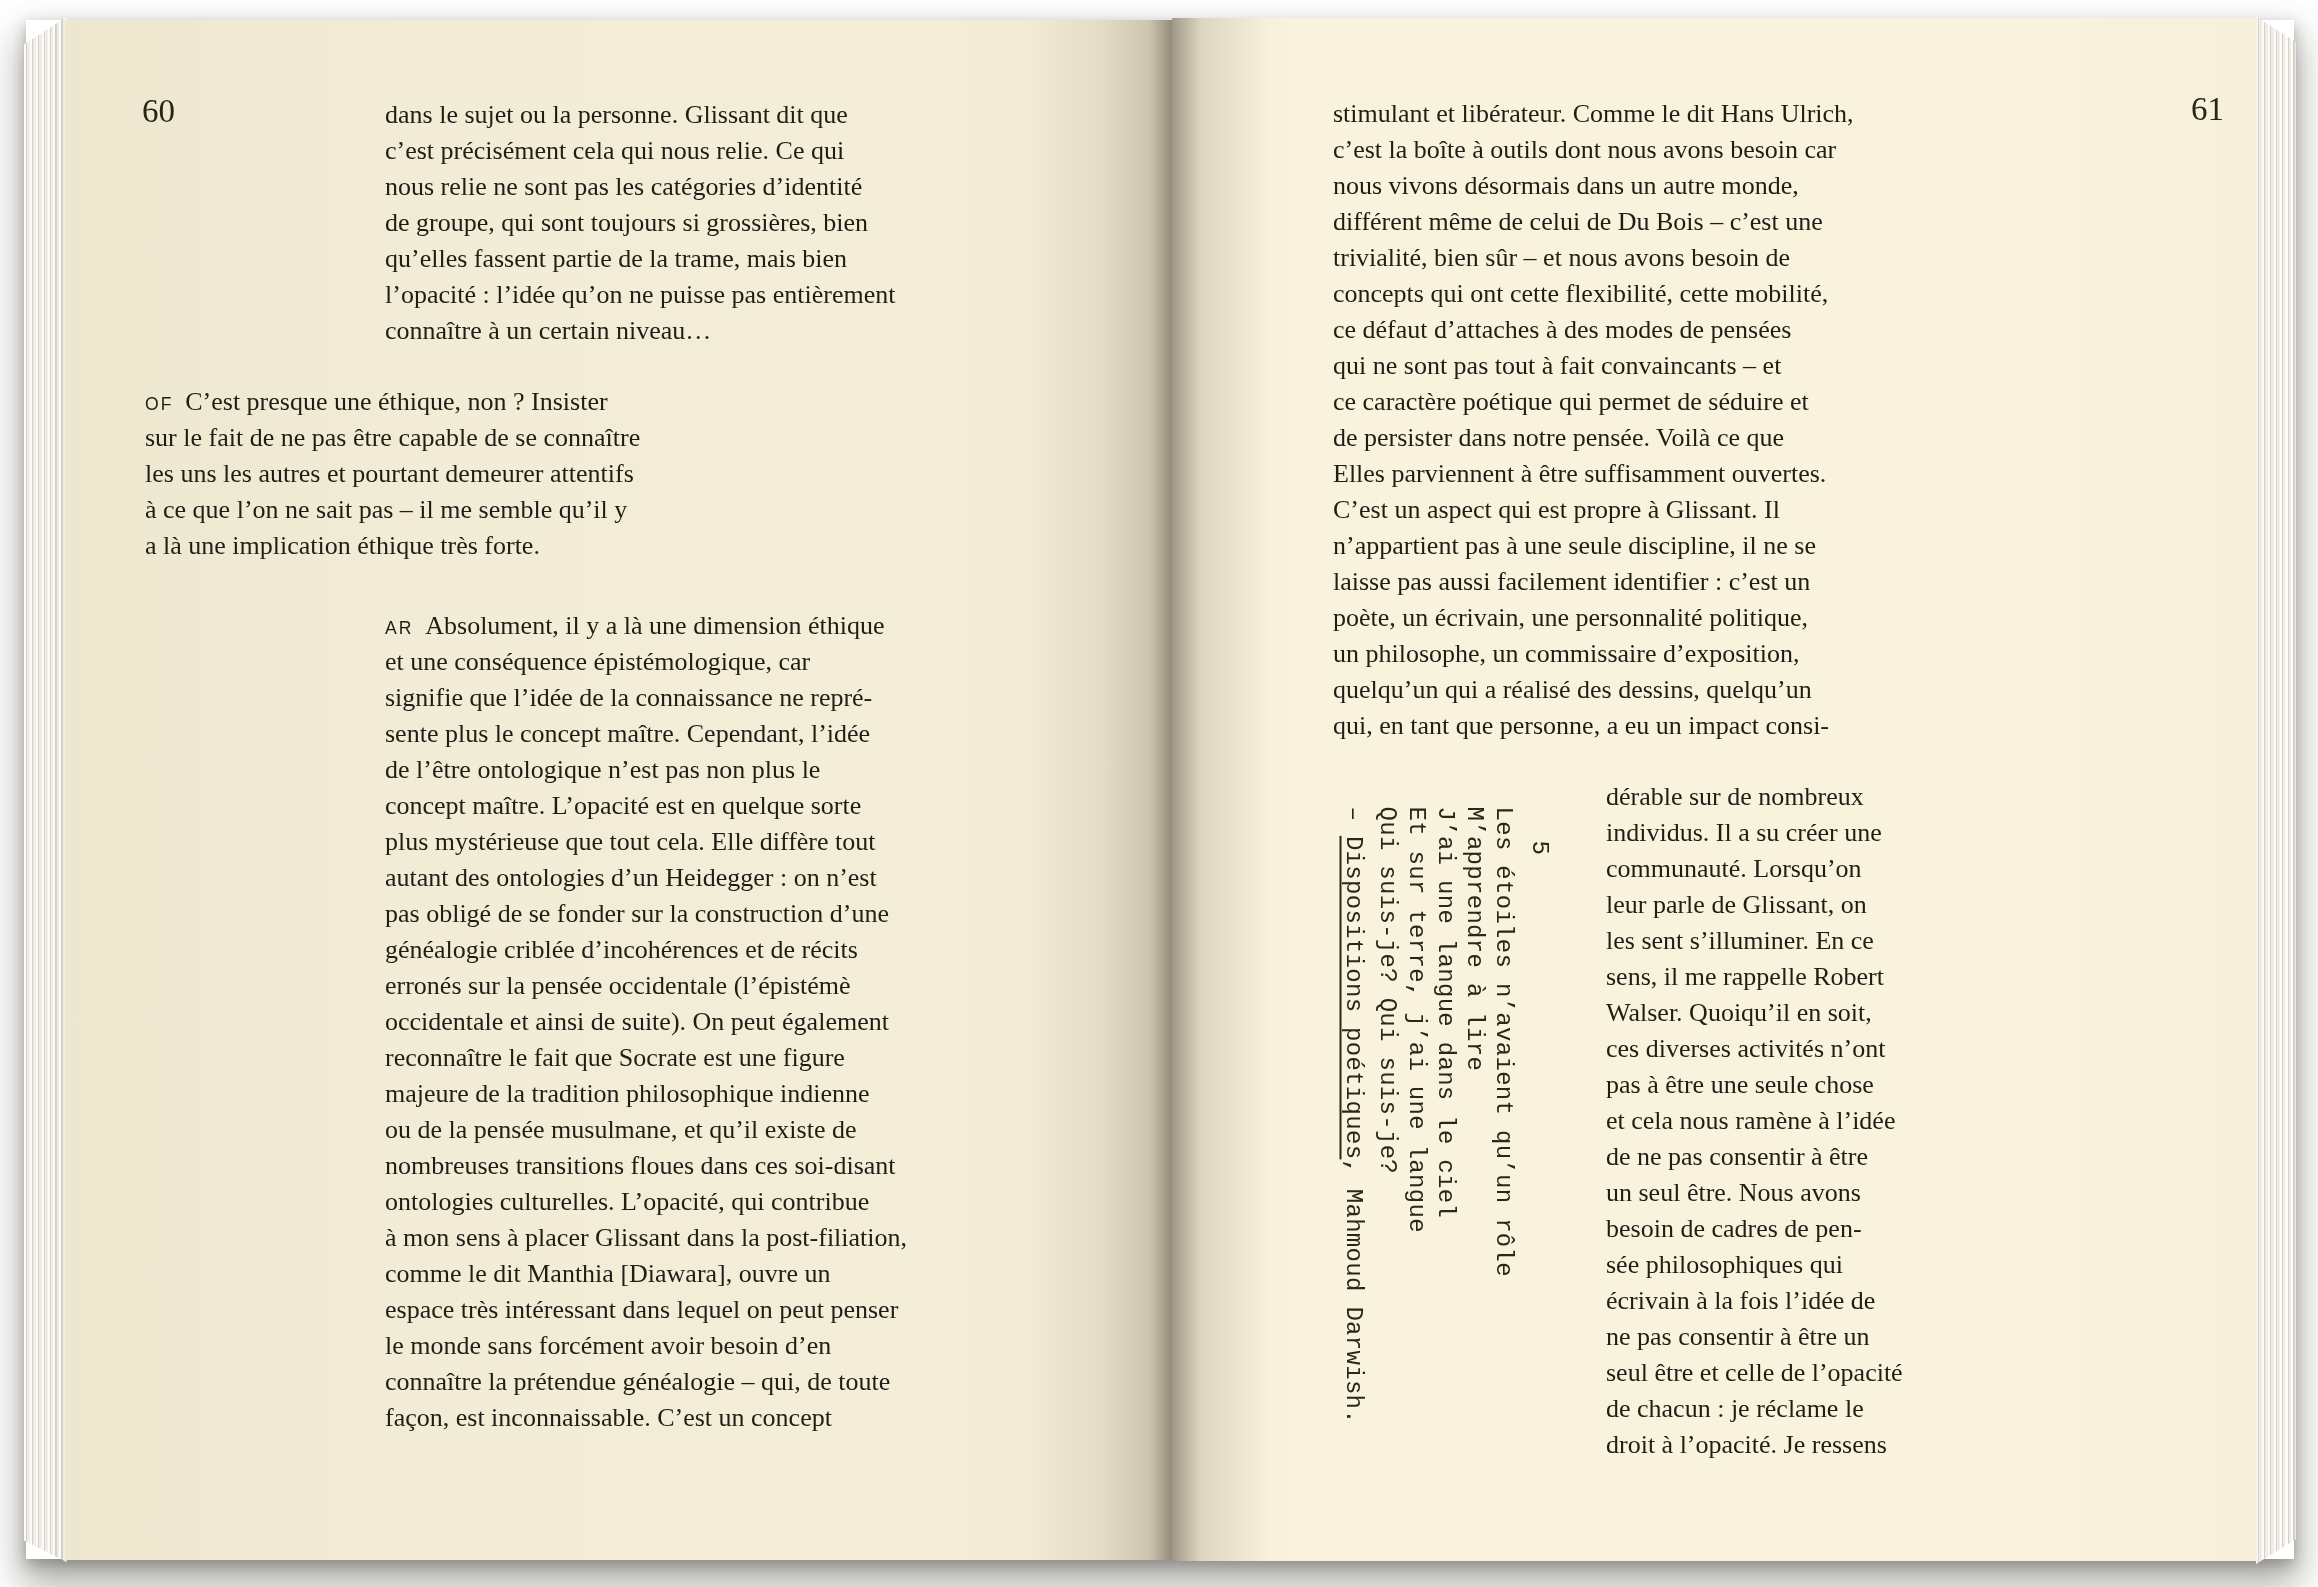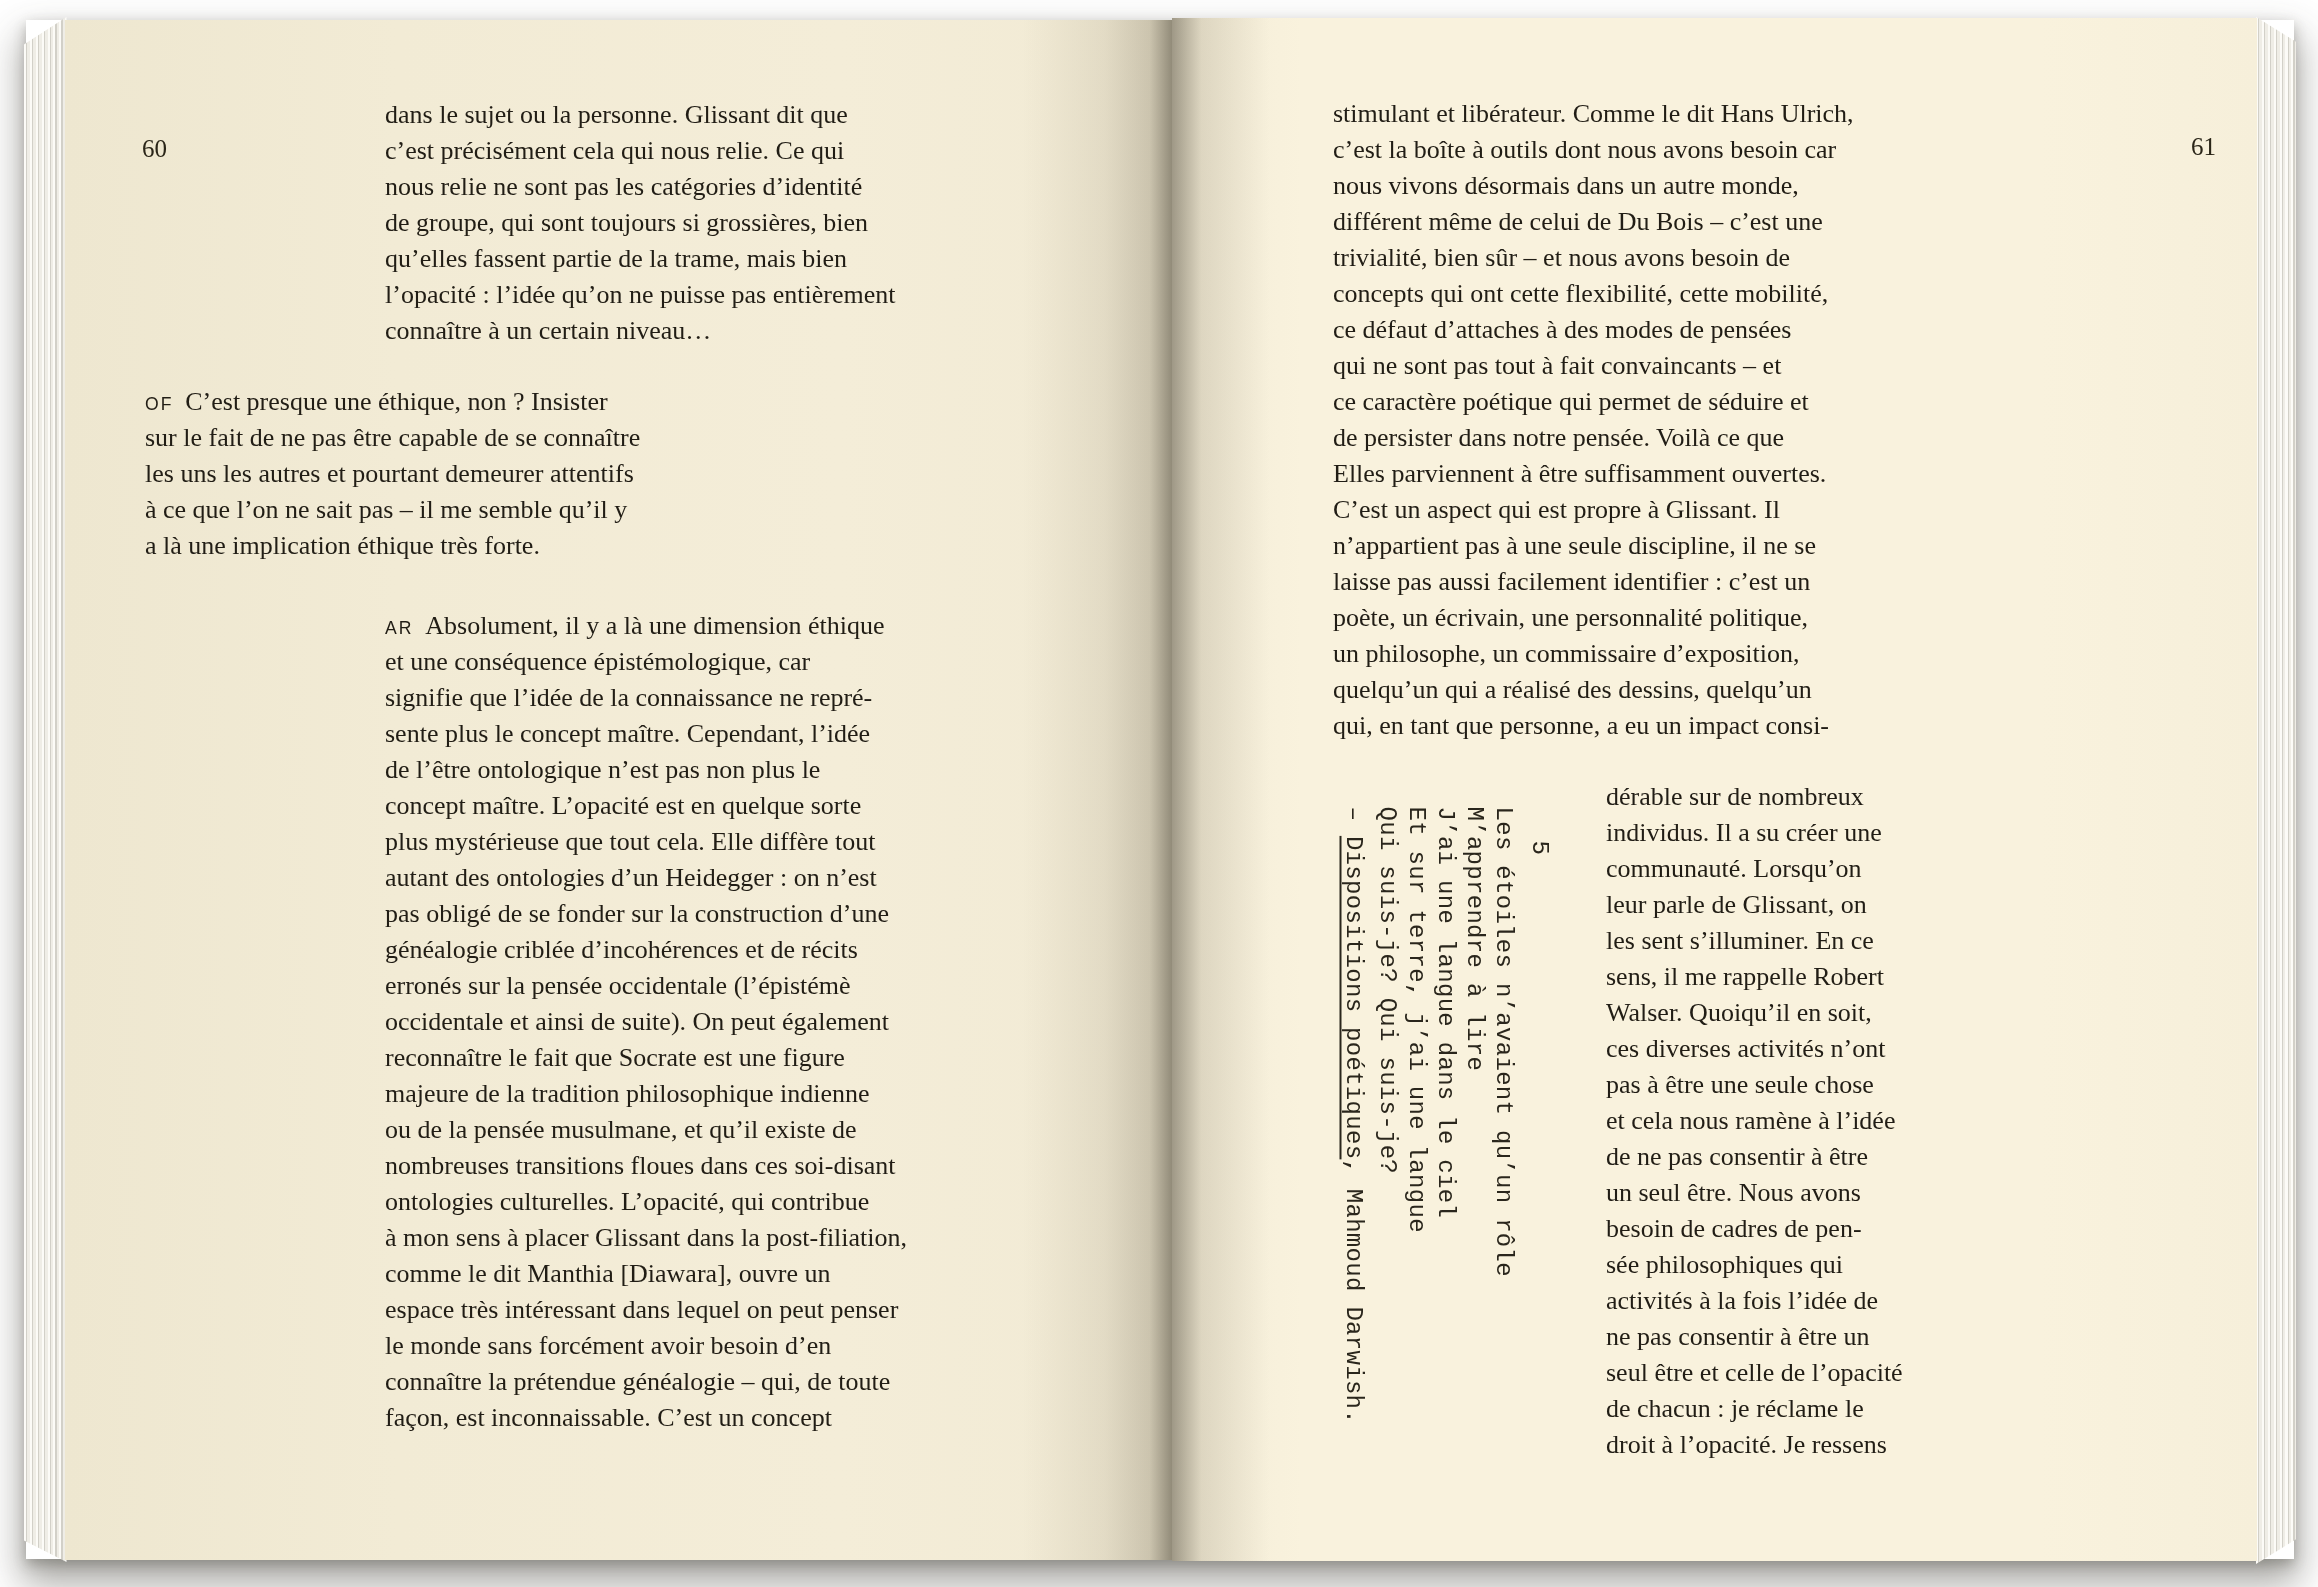--- a/index.html
+++ b/index.html
@@ -30,21 +30,21 @@
     background:linear-gradient(to right,#eee7d0,var(--page-cream-left) 30%,#f4edd8 70%,#f1ead4);}
   .page-right{left:1172px;top:18.3px;height:1543px;width:1085px;
     background:linear-gradient(to right,#f3ecd7,var(--page-cream) 12%,var(--page-cream) 80%,#f6efda);}
 
   .gutter-shade{position:absolute;top:0;height:100%;pointer-events:none;}
   .gutter-shade.gutter-left{right:0;width:150px;
     background:linear-gradient(to right,rgba(0,0,0,0) 0%,rgba(92,80,56,0.10) 55%,rgba(70,60,40,0.22) 85%,rgba(42,36,22,0.48) 100%);}
   .gutter-shade.gutter-right{left:0;width:98px;
     background:linear-gradient(to right,rgba(42,36,22,0.42) 0%,rgba(80,70,48,0.14) 30%,rgba(0,0,0,0) 100%);}
 
-  .pagenum{position:absolute;font-size:25px;line-height:26px;color:#2a2518;margin-top:38px;}
+  .pagenum{position:absolute;font-size:33px;line-height:26px;color:#2a2518;}
   .pagenum-left{left:77px;top:78px;}
   .pagenum-right{left:1019px;top:78px;}
 
   .textblock{position:absolute;font-size:26px;}
   .line{height:36px;line-height:36px;white-space:pre;}
   .marker{font-family:"Liberation Sans",sans-serif;font-weight:400;font-size:17.6px;letter-spacing:2px;margin-right:11.8px;}
   .marker:empty{display:none;margin:0;}
 
   .para-1{left:320px;top:77px;}
   .para-2{left:80px;top:364px;}
@@ -161,21 +161,21 @@
           <div class="line">les sent s’illuminer. En ce</div>
           <div class="line">sens, il me rappelle Robert</div>
           <div class="line">Walser. Quoiqu’il en soit,</div>
           <div class="line">ces diverses activités n’ont</div>
           <div class="line">pas à être une seule chose</div>
           <div class="line">et cela nous ramène à l’idée</div>
           <div class="line">de ne pas consentir à être</div>
           <div class="line">un seul être. Nous avons</div>
           <div class="line">besoin de cadres de pen-</div>
           <div class="line">sée philosophiques qui</div>
-          <div class="line">activités à la fois l’idée de</div>
+          <div class="line">écrivain à la fois l’idée de</div>
           <div class="line">ne pas consentir à être un</div>
           <div class="line">seul être et celle de l’opacité</div>
           <div class="line">de chacun : je réclame le</div>
           <div class="line">droit à l’opacité. Je ressens</div>
         </div>
     </div>
 
     <div class="sidenote-wrap">
       <div class="note-num">5</div>
       <div>

